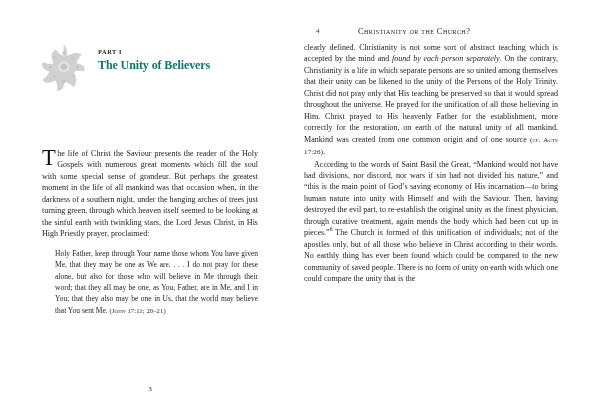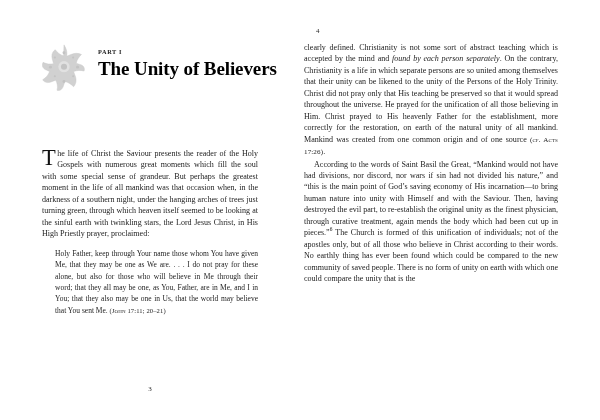--- a/index.html
+++ b/index.html
@@ -60,23 +60,23 @@
     font-size: 6.3px;
     letter-spacing: 0.6px;
     font-weight: bold;
     color: #232323;
     font-family: "Liberation Serif", "DejaVu Serif", serif;
   }
   .chapter-title {
     position: absolute;
     left: 56px;
     top: 18px;
-    font-size: 19px;
+    font-size: 12px;
     font-weight: bold;
-    color: #000000;
+    color: #0f766e;
     letter-spacing: -0.1px;
     white-space: nowrap;
   }
 
   .body-left {
     position: absolute;
     left: 42px;
     top: 148px;
     width: 216px;
   }
@@ -244,20 +244,21 @@
 
     </div>
 
     <div class="folio folio-left">3</div>
   </div>
 
   <div class="page-right">
 
     <div class="running-head">
       <span class="folio-right">4</span>
+      <span class="head-title">Christianity or the Church?</span>
     </div>
 
     <div class="body-right">
 
       <p class="body"><span>clearly defined. Christianity is not some sort of abstract teaching which is accepted by the mind and </span><em>found by each person separately</em><span>. On the contrary, Christianity is a life in which separate persons are so united among themselves that their unity can be likened to the unity of the Persons of the Holy Trinity. Christ did not pray only that His teaching be preserved so that it would spread throughout the universe. He prayed for the unification of all those believing in Him. Christ prayed to His heavenly Father for the establishment, more correctly for the restoration, on earth of the natural unity of all mankind. Mankind was created from one common origin and of one source </span><span class="smallnum">(cf. Acts 17:26)</span><span>.</span></p>
 
       <p class="body"><span>According to the words of Saint Basil the Great, “Mankind would not have had divisions, nor discord, nor wars if sin had not divided his nature,” and “this is the main point of God’s saving economy of His incarnation—to bring human nature into unity with Himself and with the Saviour. Then, having destroyed the evil part, to re-establish the original unity as the finest physician, through curative treatment, again mends the body which had been cut up in pieces.”</span><span class="fn">6</span><span> The Church is formed of this unification of individuals; not of the apostles only, but of all those who believe in Christ according to their words. No earthly thing has ever been found which could be compared to the new community of saved people. There is no form of unity on earth with which one could compare the unity that is the</span></p>
     </div>
   </div>
 

